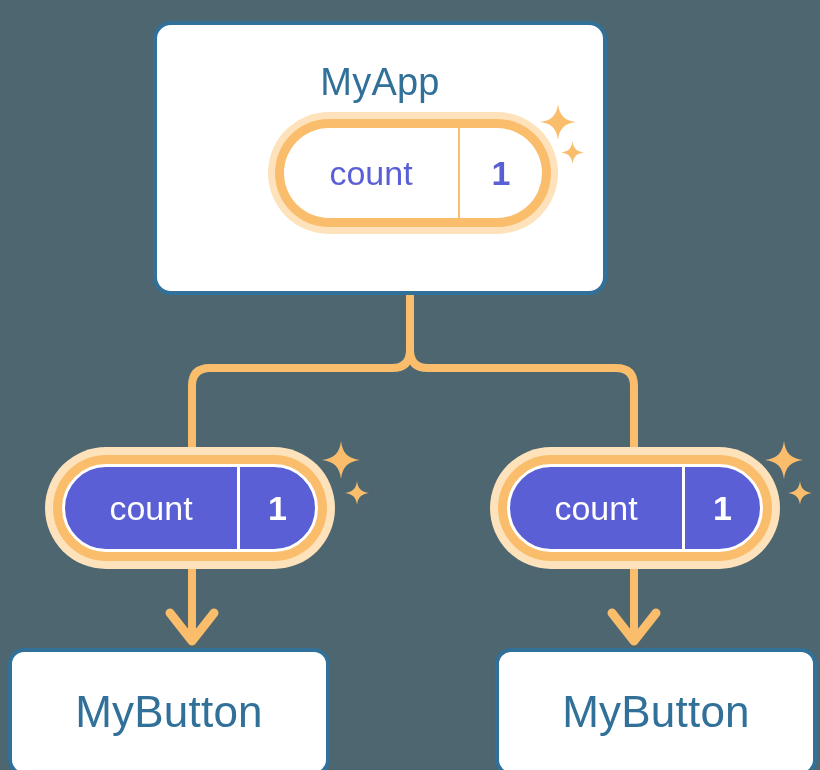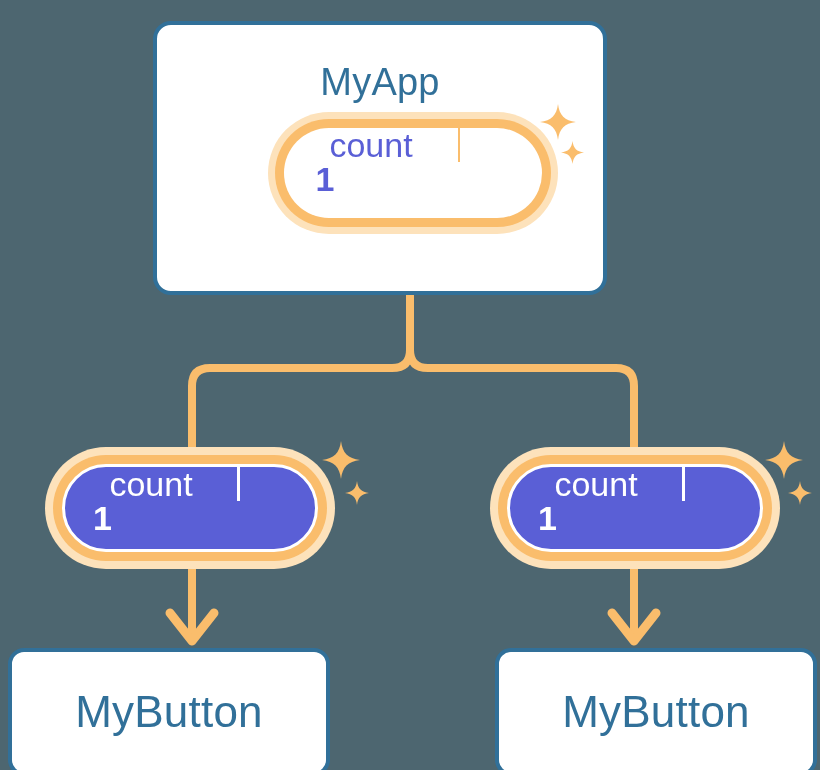--- a/index.html
+++ b/index.html
@@ -63,21 +63,20 @@
     background:#fabd6c;
     z-index:1;
   }
   .pill-body {
     position:relative;
     z-index:2;
     display:flex;
     align-items:stretch;
     border-radius:999px;
     overflow:hidden;
-    flex-direction:column;
   }
   .pill-key, .pill-val {
     display:flex;
     align-items:center;
     justify-content:center;
     font-size:34px;
     line-height:1;
   }
 
   

